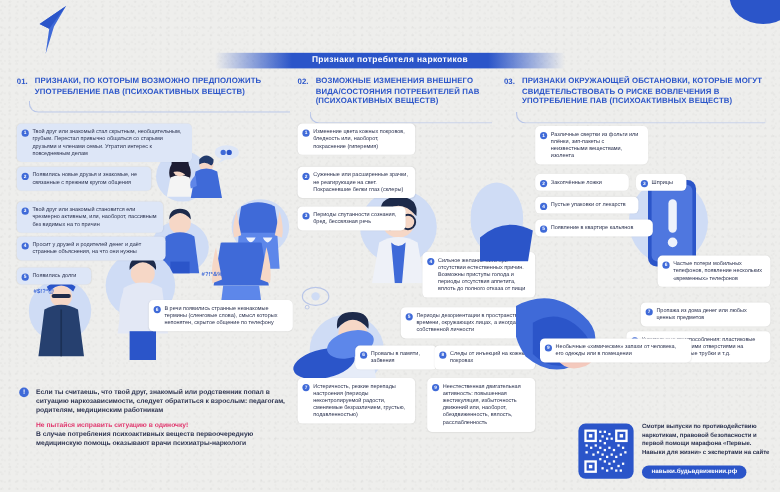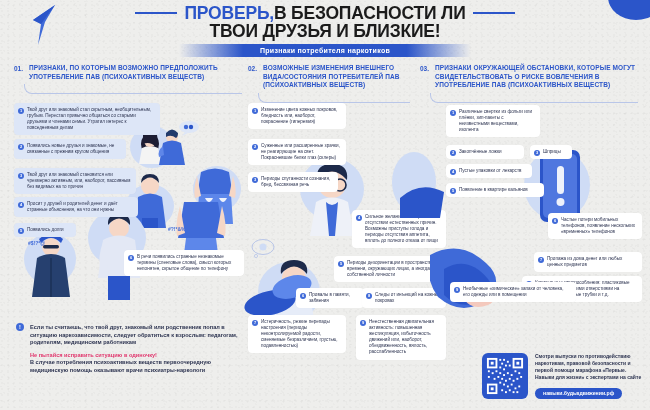--- a/index.html
+++ b/index.html
@@ -133,28 +133,20 @@
 
 <div class="header">
 
   <svg class="logo-arrow" viewBox="0 0 40 42">
     <path d="M33 1 L11 16 L19 20 L16 41 L23 18 L33 1 Z" fill="#3f6ad8"></path>
     <path d="M33 1 L11 16 L19 20 Z" fill="#2b55c9"></path>
   </svg>
 
   <div class="corner-circle"></div>
 
-  <div class="title-wrap">
-    <div class="title-line1">
-      <span class="rule"></span>
-      <span><span class="title-blue">ПРОВЕРЬ,</span><span>В БЕЗОПАСНОСТИ ЛИ</span></span>
-      <span class="rule"></span>
-    </div>
-    <div class="title-line2">ТВОИ ДРУЗЬЯ И БЛИЗКИЕ!</div>
-  </div>
 
   <div class="subbar">
     <span>Признаки потребителя наркотиков</span>
   </div>
 </div>
 
 <div class="columns">
 
   <div class="col col1">
     <div class="col-head">

